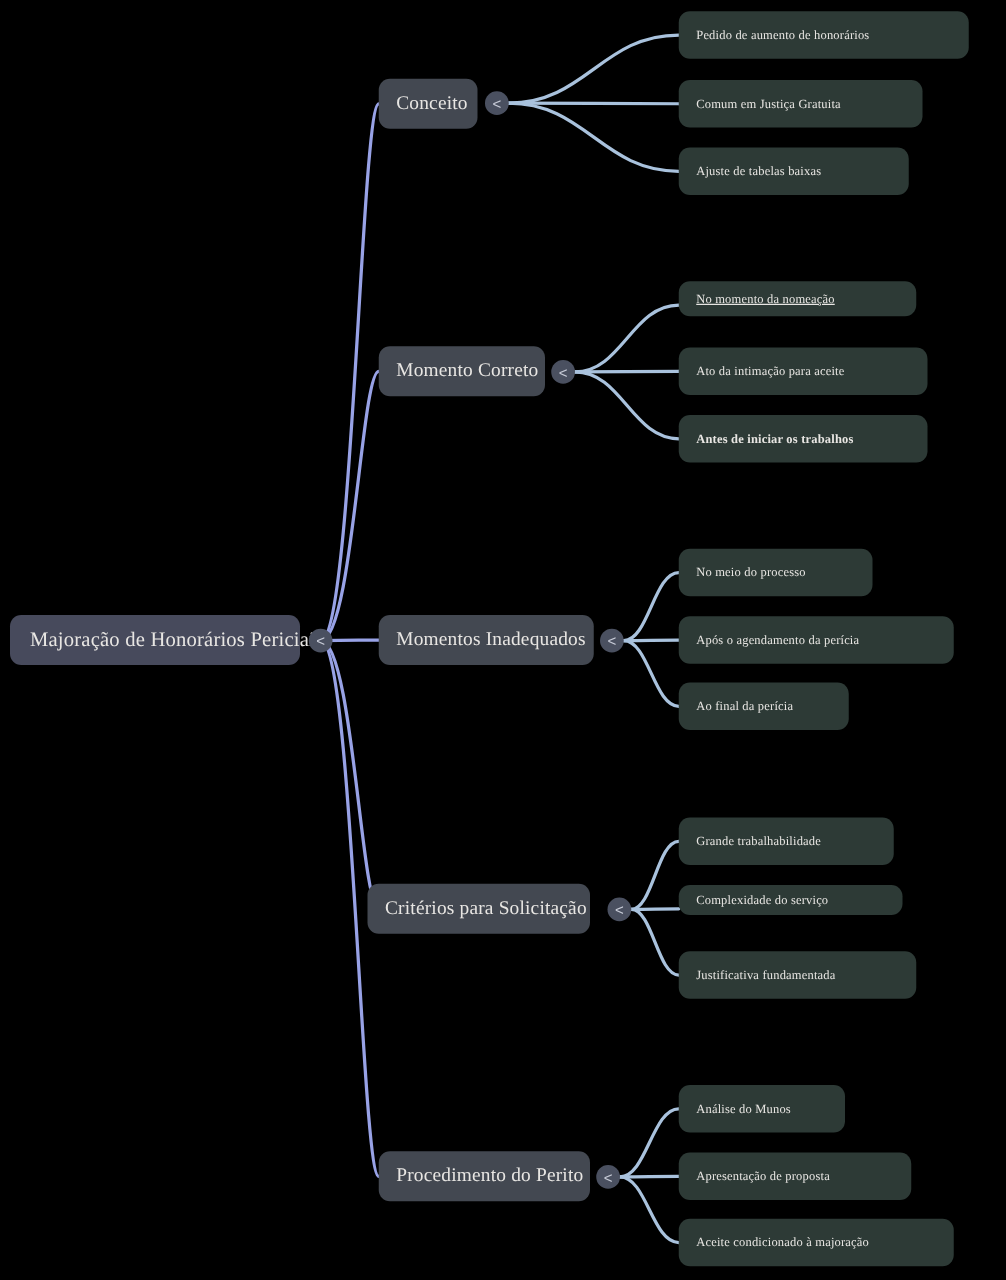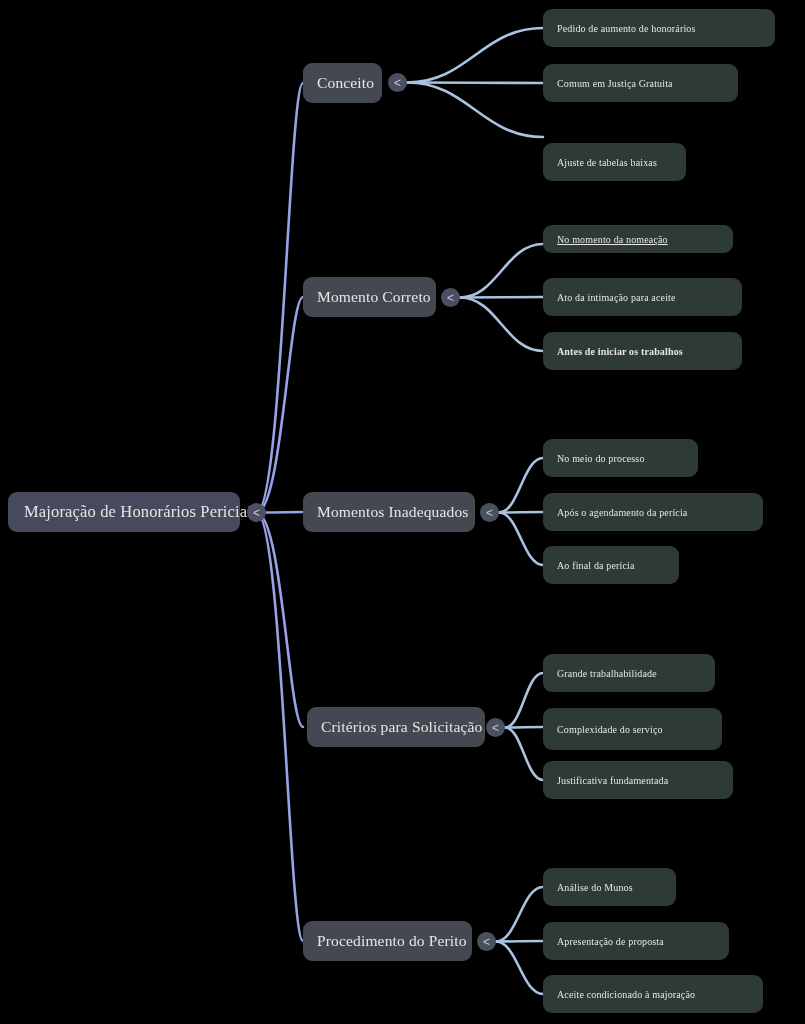--- a/index.html
+++ b/index.html
@@ -90,35 +90,35 @@
       <path d="M 256.5 512.5 C 282.075 512.5 289.05 941 303 941" stroke="#98a2e6" stroke-width="2.6" fill="none" stroke-linecap="round"></path>
       <path d="M 496 941.5 C 517.15 941.5 521.85 887 543 887" stroke="#a9c2dd" stroke-width="2.6" fill="none" stroke-linecap="round"></path>
       <path d="M 496 941.5 C 517.15 941.5 521.85 941 543 941" stroke="#a9c2dd" stroke-width="2.6" fill="none" stroke-linecap="round"></path>
       <path d="M 496 941.5 C 517.15 941.5 521.85 994 543 994" stroke="#a9c2dd" stroke-width="2.6" fill="none" stroke-linecap="round"></path>
     </svg>
   <div id="nodes">
       <div class="node node-branch" style="left: 303px; top: 63px; width: 79px; height: 40px;">Conceito</div>
       <div class="toggle" style="left: 388px; top: 73px;">&lt;</div>
       <div class="node node-leaf" style="left: 543px; top: 9px; width: 232px; height: 38px;">Pedido de aumento de honorários</div>
       <div class="node node-leaf" style="left: 543px; top: 64px; width: 195px; height: 38px; text-align: right;">Comum em Justiça Gratuita</div>
-      <div class="node node-leaf" style="left: 543px; top: 118px; width: 143px; height: 38px; margin-top: 25px;">Ajuste de tabelas baixas</div>
+      <div class="node node-leaf" style="left: 543px; top: 118px; width: 184px; height: 38px;">Ajuste de tabelas baixas</div>
       <div class="node node-branch" style="left: 303px; top: 277px; width: 133px; height: 40px;">Momento Correto</div>
       <div class="toggle" style="left: 441px; top: 288px;">&lt;</div>
       <div class="node node-leaf" style="left: 543px; top: 225px; width: 190px; height: 28px; text-decoration: underline;">No momento da nomeação</div>
       <div class="node node-leaf" style="left: 543px; top: 278px; width: 199px; height: 38px;">Ato da intimação para aceite</div>
       <div class="node node-leaf" style="left: 543px; top: 332px; width: 199px; height: 38px; font-weight: bold;">Antes de iniciar os trabalhos</div>
       <div class="node node-branch" style="left: 303px; top: 492px; width: 172px; height: 40px;">Momentos Inadequados</div>
       <div class="toggle" style="left: 480px; top: 503px;">&lt;</div>
       <div class="node node-leaf" style="left: 543px; top: 439px; width: 155px; height: 38px;">No meio do processo</div>
       <div class="node node-leaf" style="left: 543px; top: 493px; width: 220px; height: 38px;">Após o agendamento da perícia</div>
       <div class="node node-leaf" style="left: 543px; top: 546px; width: 136px; height: 38px;">Ao final da perícia</div>
-      <div class="node node-branch" style="left: 307px; top: 707px; width: 178px; height: 40px;">Critérios para Solicitação</div>
+      <div class="node node-branch" style="left: 294px; top: 707px; width: 178px; height: 40px;">Critérios para Solicitação</div>
       <div class="toggle" style="left: 486px; top: 718px;">&lt;</div>
       <div class="node node-leaf" style="left: 543px; top: 654px; width: 172px; height: 38px;">Grande trabalhabilidade</div>
-      <div class="node node-leaf" style="left: 543px; top: 708px; width: 179px; height: 42px; text-align: center;">Complexidade do serviço</div>
+      <div class="node node-leaf" style="left: 543px; top: 708px; width: 179px; height: 24px; text-align: center;">Complexidade do serviço</div>
       <div class="node node-leaf" style="left: 543px; top: 761px; width: 190px; height: 38px;">Justificativa fundamentada</div>
       <div class="node node-branch" style="left: 303px; top: 921px; width: 169px; height: 40px;">Procedimento do Perito</div>
       <div class="toggle" style="left: 477px; top: 932px;">&lt;</div>
       <div class="node node-leaf" style="left: 543px; top: 868px; width: 133px; height: 38px; font-family: Liberation Serif, serif;">Análise do Munos</div>
       <div class="node node-leaf" style="left: 543px; top: 922px; width: 186px; height: 38px;">Apresentação de proposta</div>
       <div class="node node-leaf" style="left: 543px; top: 975px; width: 220px; height: 38px;">Aceite condicionado à majoração</div>
       <div class="node node-root" style="left: 8px; top: 492px; width: 232px; height: 40px;">Majoração de Honorários Periciais</div>
       <div class="toggle" style="left: 247px; top: 503px;">&lt;</div>
     </div>
 </div>

